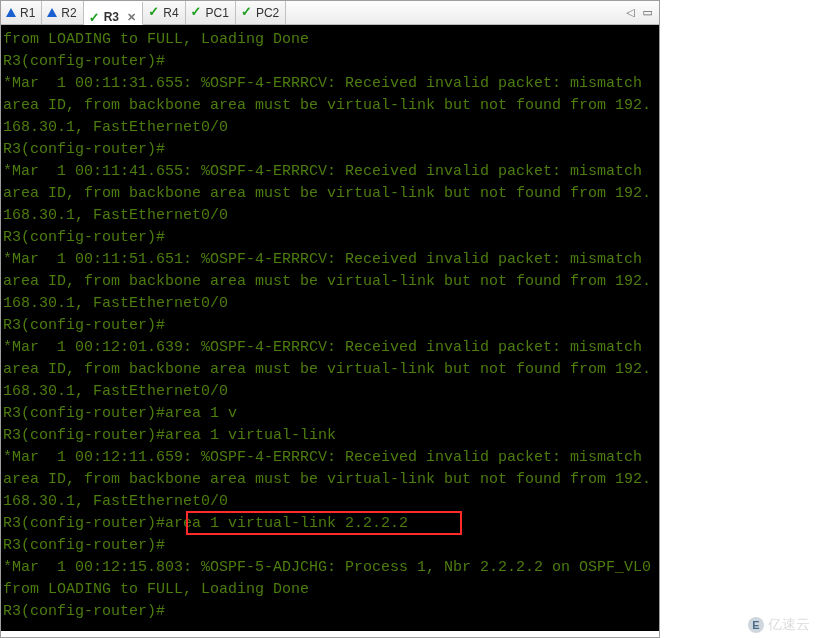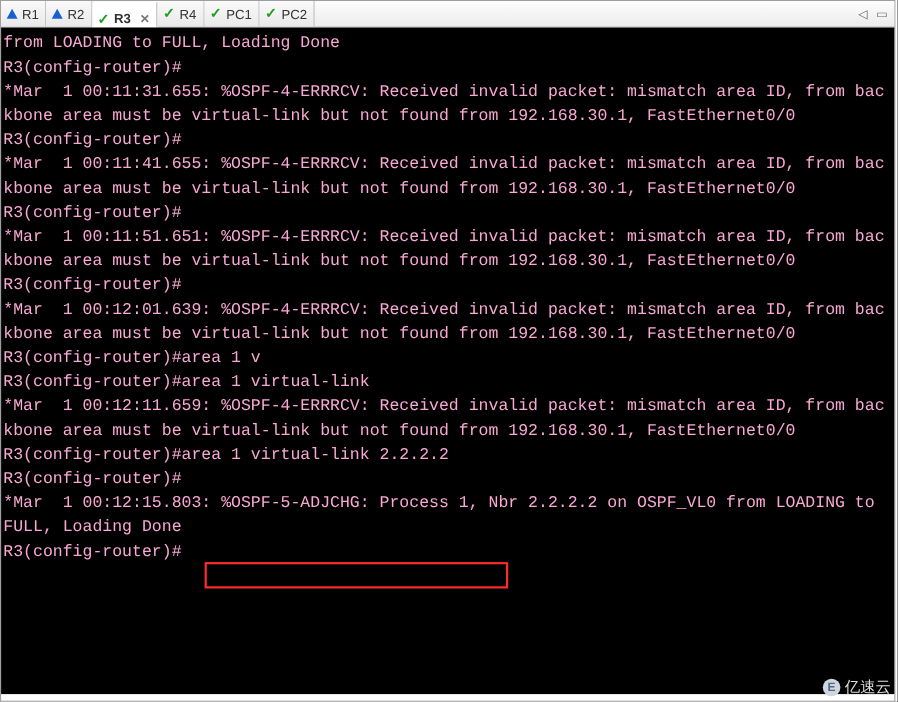--- a/index.html
+++ b/index.html
@@ -67,21 +67,21 @@
     margin-left: auto;
     display: flex;
     align-items: center;
     padding: 0 6px;
     gap: 8px;
     color: #666;
     font-size: 11px;
   }
   .terminal {
     background: #000;
-    color: #f9a8d4;
+    color: #4d7c0f;
     font-family: "Consolas","Courier New",monospace;
     font-size: 15px;
     line-height: 22px;
     padding: 4px 2px 2px 2px;
     height: 606px;
     overflow: hidden;
     white-space: pre-wrap;
     word-break: break-all;
     position: relative;
   }
@@ -112,21 +112,21 @@
     background: #cfd6dd;
     display: flex;
     align-items: center;
     justify-content: center;
     color: #4a6b8a;
     font-size: 11px;
     font-weight: bold;
   }
   .outer-border {
     border: 1px solid #9e9e9e;
-    width: 814px;
+    width: 660px;
     height: 638px;
   }
 </style>
 </head>
 <body>
 
 <div class="outer-border">
   <div class="tab-bar">
     <div class="tab">
       <span class="tab-icon-warn"></span>

